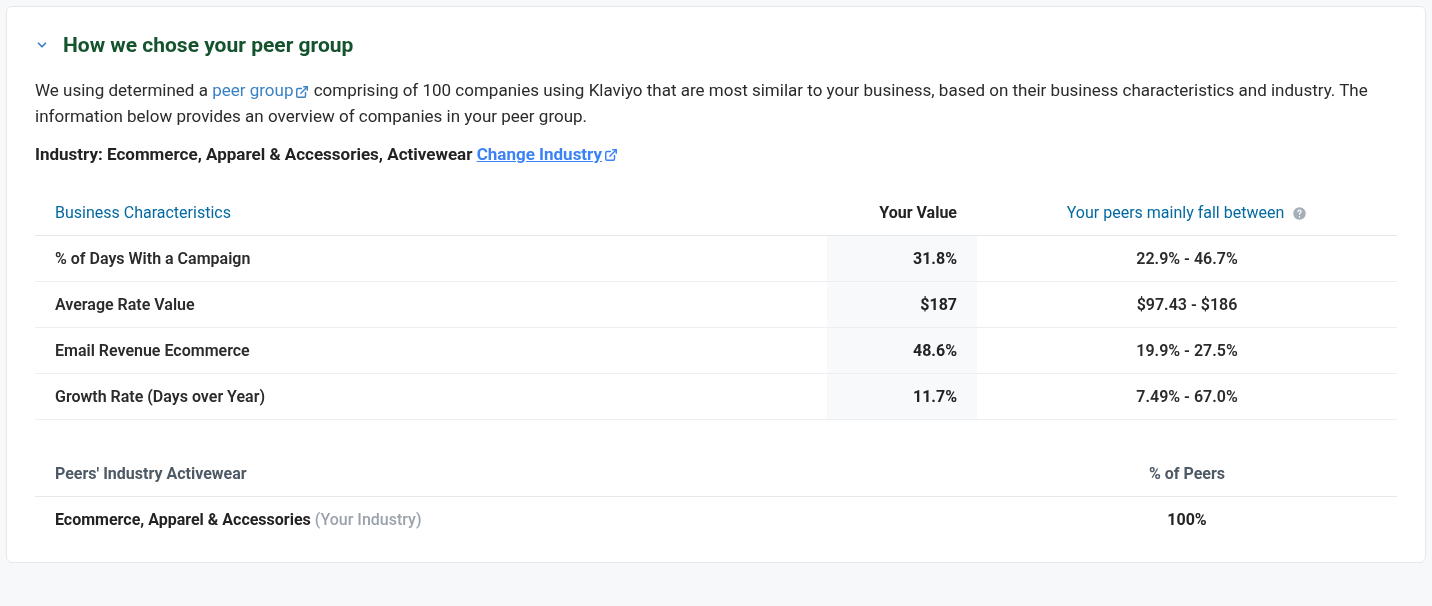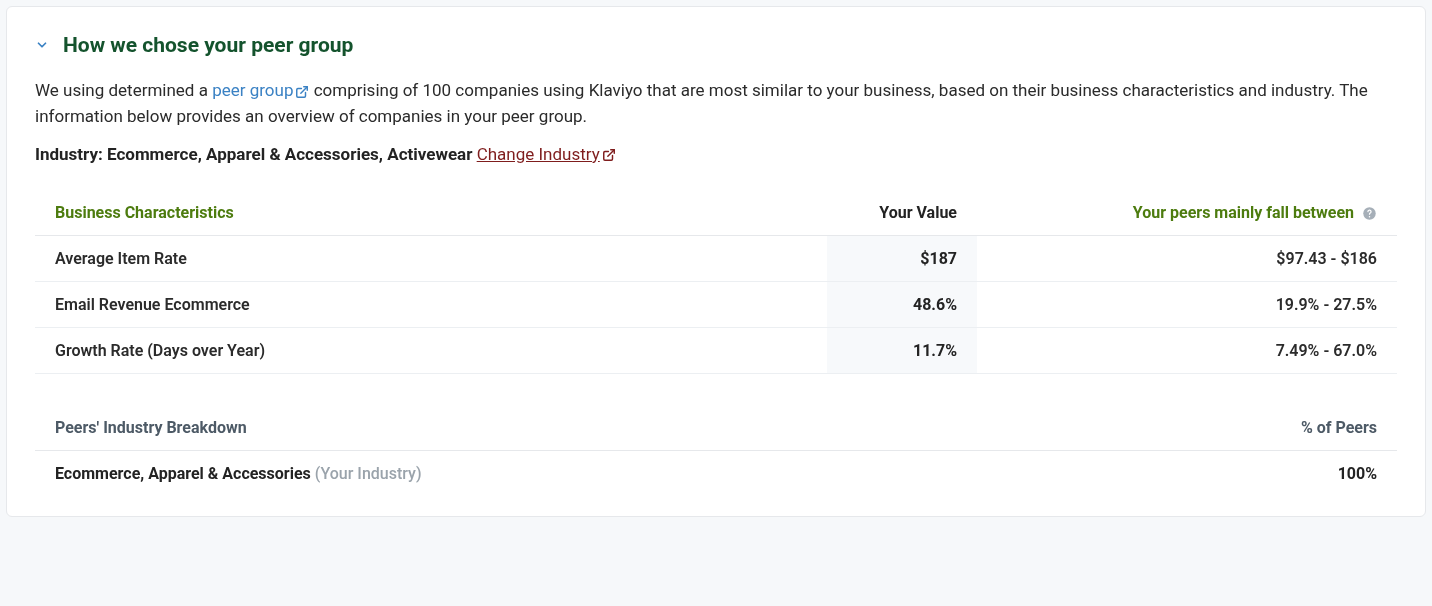--- a/index.html
+++ b/index.html
@@ -53,53 +53,53 @@
     margin-left: 2px;
   }
   .ext-icon svg { display:block; }
   .industry-line {
     font-size: 17px;
     font-weight: 700;
     color: #232323;
     margin-bottom: 26px;
   }
   .change-link {
-    font-weight: 400;
-    color: #7f1d1d;
+    font-weight: 700;
+    color: #3b82f6;
   }
   table {
     width: 100%;
     border-collapse: collapse;
   }
   th, td {
     padding: 13px 20px;
     text-align: left;
     font-size: 16px;
   }
   thead th {
-    color: #4d7c0f;
-    font-weight: 700;
+    color: #0369a1;
+    font-weight: 400;
     border-bottom: 1px solid #e6e8eb;
   }
   tbody td {
     border-bottom: 1px solid #eceff2;
     color: #2b2b2b;
     font-weight: 600;
   }
   tbody tr:last-child td { border-bottom: none; }
   .col-your {
     text-align: right;
     background: #f7f9fb;
     font-weight: 700;
     color: #232323;
     width: 150px;
   }
   thead .col-your { background: transparent; }
   .col-peer {
-    text-align: right;
+    text-align: center;
     width: 420px;
   }
   .help-icon {
     display: inline-flex;
     vertical-align: middle;
     margin-left: 4px;
     color: #a6afb8;
   }
   .help-icon svg { display:block; }
   .spacer-row td {
@@ -171,39 +171,44 @@
                 <circle cx="12" cy="12" r="10" fill="currentColor"></circle>
                 <path d="M9.5 9a2.5 2.5 0 1 1 3.5 2.3c-.8.4-1 1-1 1.7" stroke="#fff" stroke-width="2" fill="none" stroke-linecap="round"></path>
                 <circle cx="12" cy="17" r="1.2" fill="#fff"></circle>
               </svg>
           </span>
         </th>
       </tr>
     </thead>
     <tbody>
       <tr>
-        <td>Average Item Rate</td>
+        <td>% of Days With a Campaign</td>
+        <td class="col-your">31.8%</td>
+        <td class="col-peer">22.9% - 46.7%</td>
+      </tr>
+      <tr>
+        <td>Average Rate Value</td>
         <td class="col-your">$187</td>
         <td class="col-peer">$97.43 - $186</td>
       </tr>
       <tr>
         <td>Email Revenue Ecommerce</td>
         <td class="col-your">48.6%</td>
         <td class="col-peer">19.9% - 27.5%</td>
       </tr>
       <tr>
         <td>Growth Rate (Days over Year)</td>
         <td class="col-your">11.7%</td>
         <td class="col-peer">7.49% - 67.0%</td>
       </tr>
       <tr class="spacer-row">
           <td colspan="3"></td>
         </tr>
       <tr class="breakdown-head">
-        <td colspan="2">Peers' Industry Breakdown</td>
+        <td colspan="2">Peers' Industry Activewear</td>
         <td class="col-peer">% of Peers</td>
       </tr>
       <tr class="breakdown-row">
         <td colspan="2">
           <span>Ecommerce, Apparel &amp; Accessories</span>
           <span class="your-ind-note">(Your Industry)</span>
         </td>
         <td class="col-peer">100%</td>
       </tr>
     </tbody>

